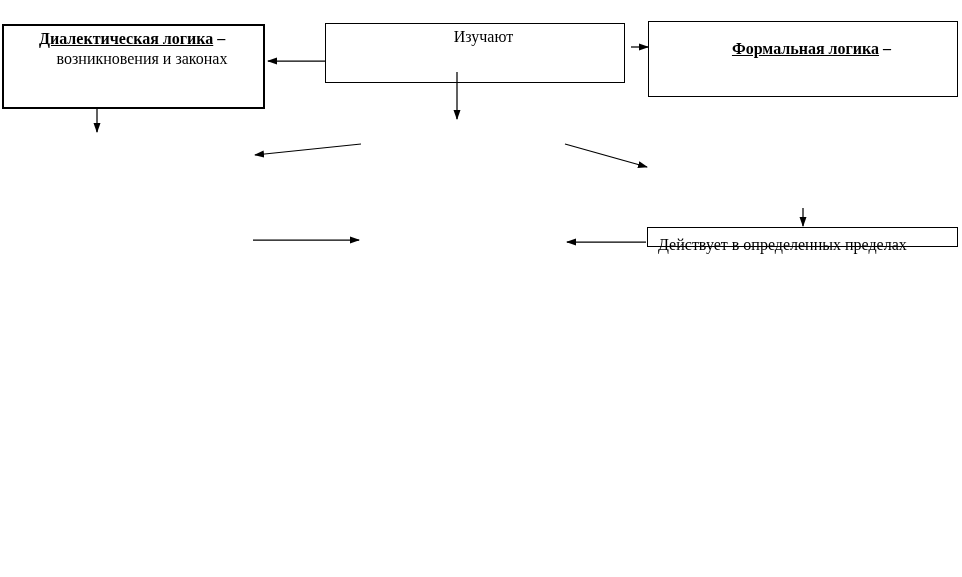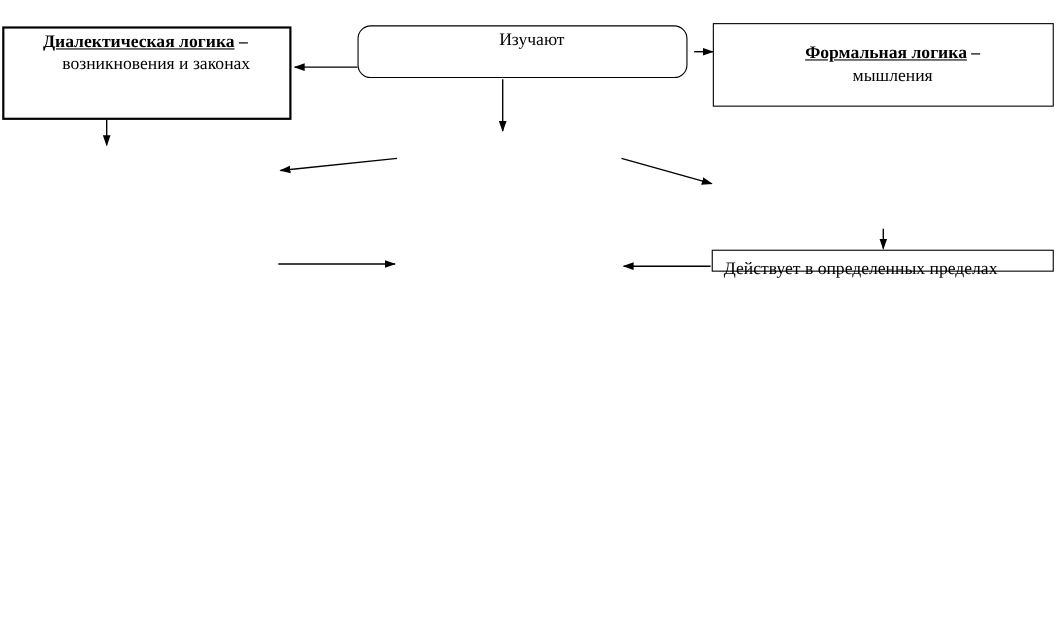--- a/index.html
+++ b/index.html
@@ -41,23 +41,22 @@
   }
   .box-title {
     font-weight: bold;
     text-decoration: underline;
   }
   .box-title-dash { font-weight: bold; }
 
   
   .box-study {
     left: 325px; top: 23px;
-    width: 300px; height: 48px;
+    width: 300px; height: 60px;
     padding-top: 2px;
-    border-radius: 12px;
   }
 
   
   .box-formal {
     left: 648px; top: 21px;
     width: 310px; height: 76px;
     padding-top: 16px;
   }
 
   
@@ -89,21 +88,20 @@
     <span class="line title-line"><span class="box-title">Диалектическая логика</span><span class="box-title-dash"> –</span></span>
     <span class="line center">возникновения и законах</span>
   </div>
 
   <div class="dbox box-study center">
     <span class="line">Изучают</span>
   </div>
 
   <div class="dbox box-formal center">
     <span class="line"><span class="box-title">Формальная логика</span><span class="box-title-dash"> –</span></span>
-    <span class="line">мышления</span>
   </div>
 
   <div class="dbox box-limits">
     <span>Действует в определенных пределах</span>
   </div>
 
   <svg class="connectors" width="962" height="577" viewBox="0 0 962 577">
     <defs>
       <marker id="ah" markerUnits="userSpaceOnUse" markerWidth="10" markerHeight="8" viewBox="0 0 10 8" refX="9" refY="4" orient="auto">
         <path d="M0,0.5 L10,4 L0,7.5 Z" fill="#000000"></path>

